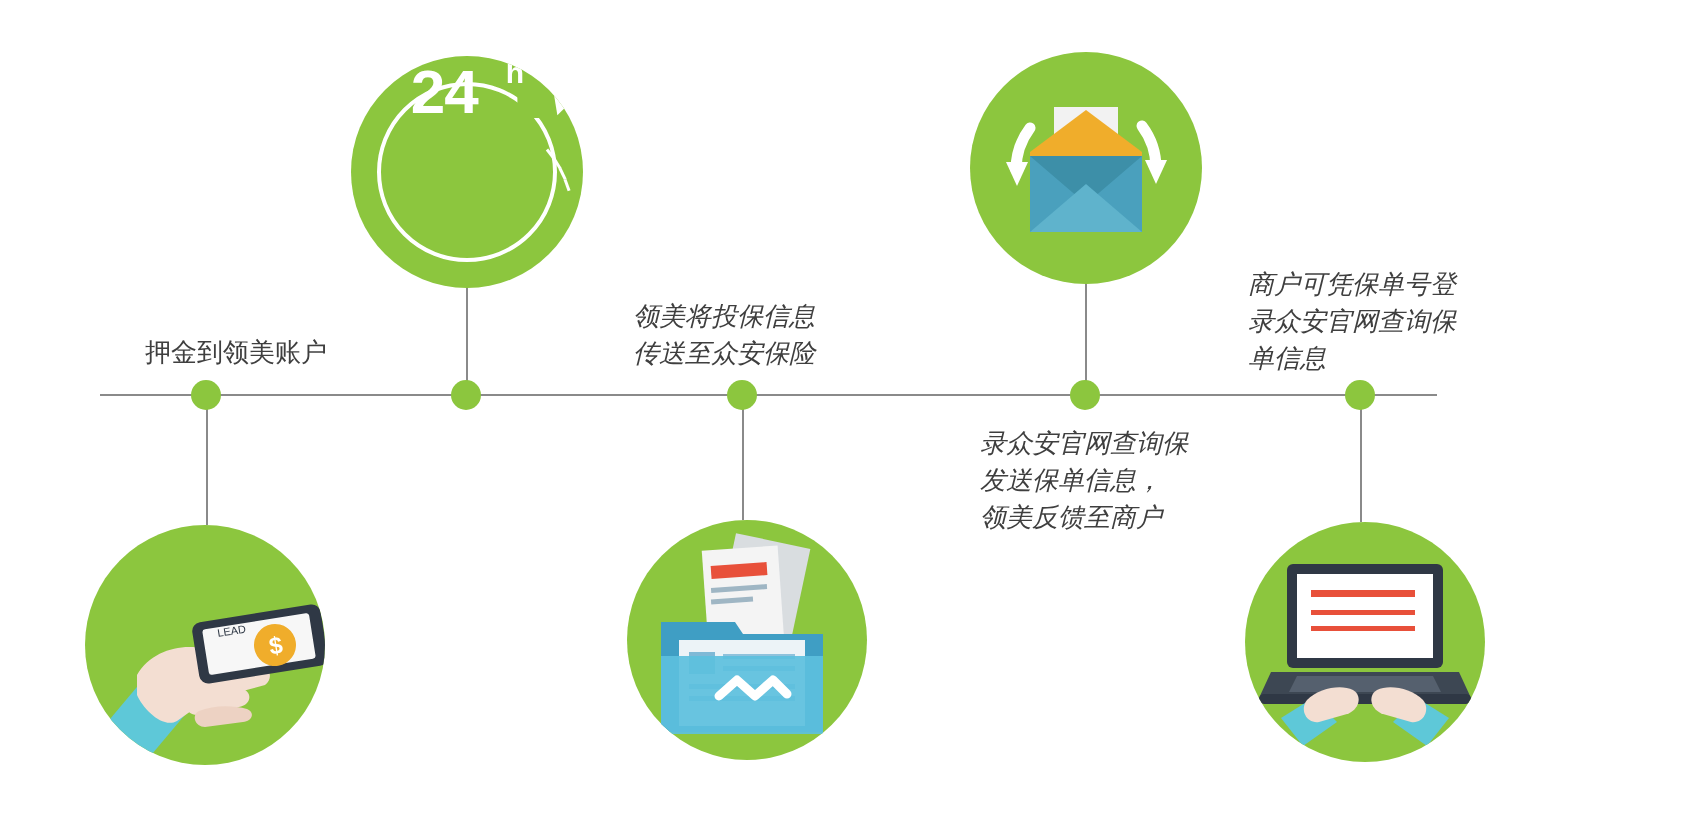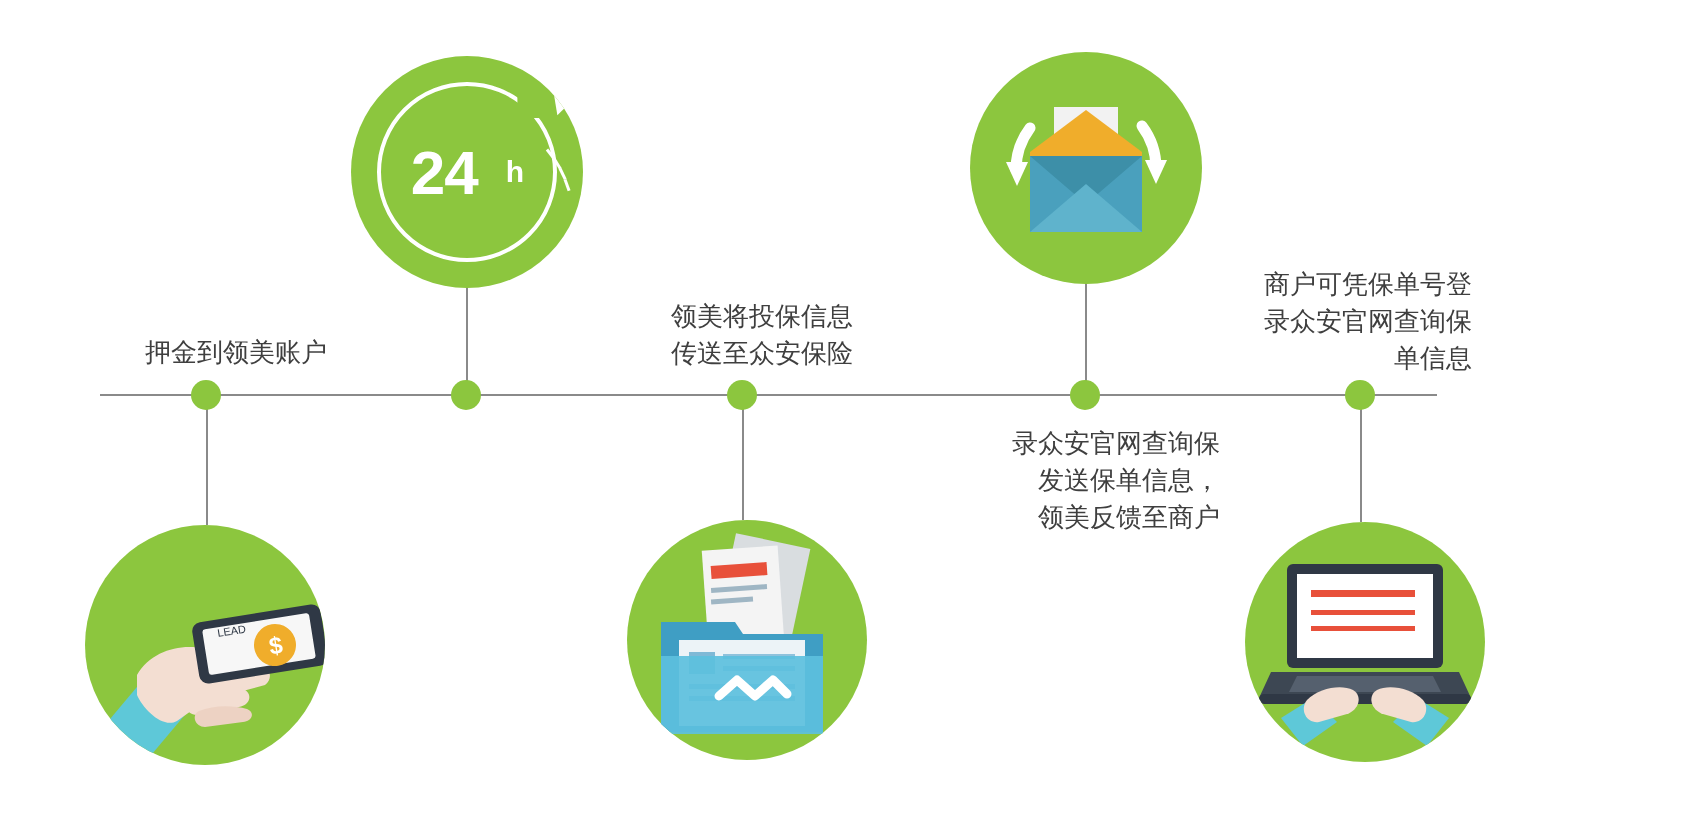--- a/index.html
+++ b/index.html
@@ -40,36 +40,36 @@
 
   
   .caption {
     position: absolute;
     color: #3f3f3f;
     font-size: 26px;
     line-height: 1.42;
     white-space: pre-line;
     font-weight: 400;
   }
-  .caption.center { text-align: right; }
+  .caption.center { text-align: left; font-style: italic; }
   .caption.left   { text-align: left; margin-left: 32px; }
 
   
   .clock-ring {
     position: absolute;
     left: 26px; top: 26px;
     width: 180px; height: 180px;
     border-radius: 50%;
     border: 4px solid #ffffff;
     clip-path: polygon(0 0, 78% 0, 78% 20%, 100% 20%, 100% 100%, 0 100%);
   }
   .clock-text {
     position: absolute;
     left: 0; top: 0; width: 232px; height: 232px;
-    display: flex; align-items: center; justify-content: center;
+    display: flex; align-items: flex-start; justify-content: center;
     color: #ffffff;
     font-size: 62px; font-weight: 700;
     letter-spacing: -1px;
     gap: 28px;
   }
   .clock-text sup { font-size: 30px; font-weight: 700; vertical-align: super; }
   .tick {
     position: absolute;
     width: 12px; height: 3px;
     background: #ffffff;

